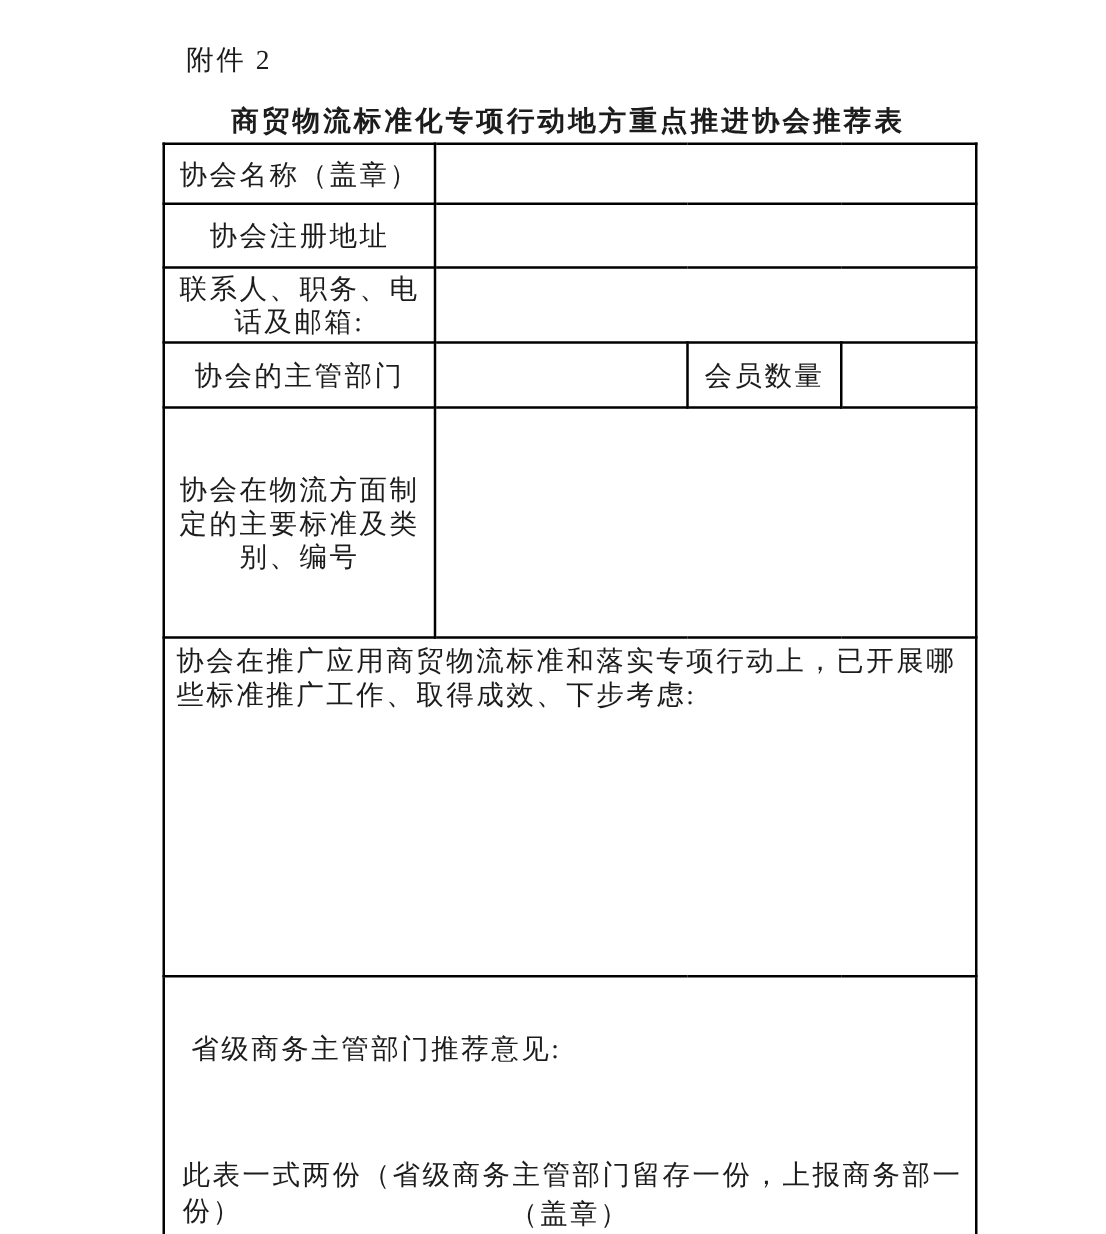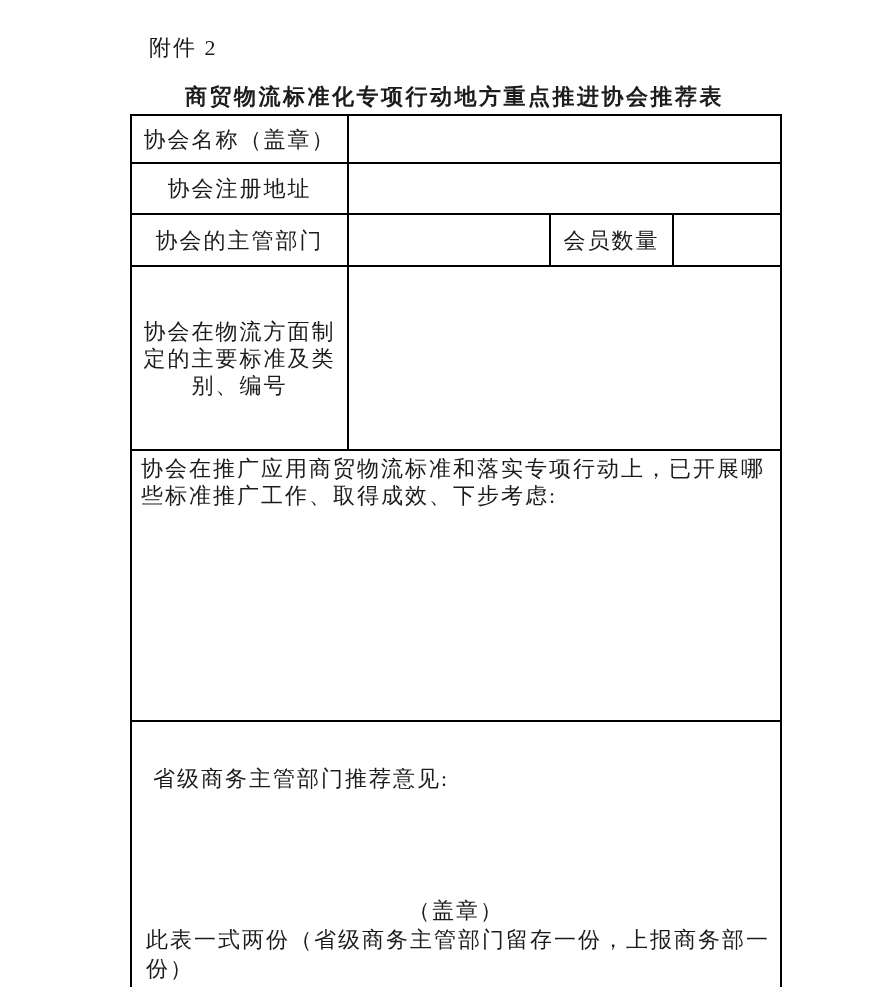--- a/index.html
+++ b/index.html
@@ -96,20 +96,25 @@
       <tr class="r1">
         <td class="lbl">协会名称（盖章）</td>
         <td colspan="3"></td>
       </tr>
 
       <tr class="r2">
         <td class="lbl">协会注册地址</td>
         <td colspan="3"></td>
       </tr>
 
+      <tr class="r3">
+        <td class="lbl">联系人、职务、电
+话及邮箱:</td>
+        <td colspan="3"></td>
+      </tr>
 
       <tr class="r4">
         <td class="lbl">协会的主管部门</td>
         <td></td>
         <td class="member-lbl">会员数量</td>
         <td></td>
       </tr>
 
       <tr class="r5">
         <td class="lbl-center">协会在物流方面制

